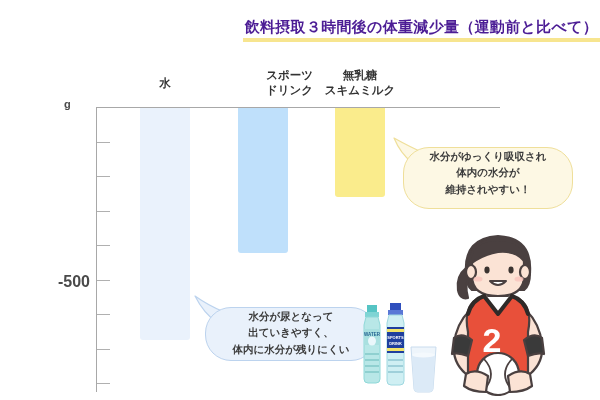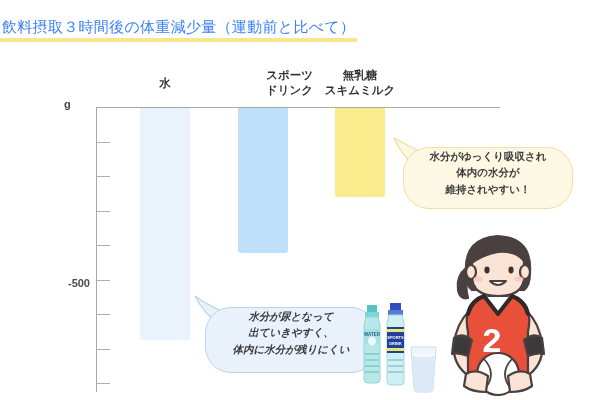--- a/index.html
+++ b/index.html
@@ -9,23 +9,23 @@
     font-family:"Liberation Sans","DejaVu Sans",sans-serif;
     overflow:hidden;
     position:relative;
     color:#3a3a3a;
   }
   #stage{position:absolute;left:0;top:0;width:600px;height:400px;}
 
   
   .title{
     position:absolute;left:0;top:18px;width:600px;
-    text-align:left;
-    font-size:15px;font-weight:normal;letter-spacing:.3px;
-    color:#3b82f6;
+    text-align:right;
+    font-size:15px;font-weight:bold;letter-spacing:.3px;
+    color:#4c1d95;
     white-space:nowrap;
   }
   .title span{
     display:inline-block;
     padding:0 2px 1px 2px;
     border-bottom:4px solid #f7e58f;
     line-height:1.25;
   }
 
   
@@ -39,21 +39,21 @@
   }
   .tick{
     position:absolute;left:97px;width:13px;height:1px;background:#b0b0b0;
   }
   .unit-g{
     position:absolute;left:64px;top:98px;
     font-size:11px;color:#4a4a4a;font-weight:bold;
   }
   .ylab{
     position:absolute;right:0;
-    font-size:11px;color:#4a4a4a;font-weight:bold;
+    font-size:16px;color:#4a4a4a;font-weight:bold;
     white-space:nowrap;
     margin-left:16px;
   }
   .ylab-wrap{position:absolute;left:30px;width:60px;text-align:right;}
 
   
   .bar{
     position:absolute;
     border-radius:0 0 3px 3px;
   }
@@ -131,21 +131,21 @@
   </svg>
   <div class="bubble bubble-yellow" style="left:403px;top:147px;width:170px;height:62px;">
     <span class="btxt">水分がゆっくり吸収され
 体内の水分が
 維持されやすい！</span>
   </div>
 
   <svg class="tail" style="left:192px;top:292px;" width="62" height="50" viewBox="0 0 62 50">
     <path d="M58 42 C36 40 16 30 3 4 C20 16 42 26 60 26 Z" fill="#e9f1fb" stroke="#bcd3ee" stroke-width="1.2" stroke-linejoin="round"></path>
   </svg>
-  <div class="bubble bubble-blue" style="left:205px;top:307px;width:172px;height:66px;font-style:italic;">
+  <div class="bubble bubble-blue" style="left:205px;top:307px;width:172px;height:54px;">
     <span class="btxt">水分が尿となって
 出ていきやすく、
 体内に水分が残りにくい</span>
   </div>
 
   <svg class="illus" style="left:356px;top:303px;" width="88" height="92" viewBox="0 0 88 92">
 
     <g>
       <rect x="11" y="2" width="10" height="7" fill="#56c4c4"></rect>
       <rect x="9" y="9" width="14" height="5" fill="#7fd4d4"></rect>

